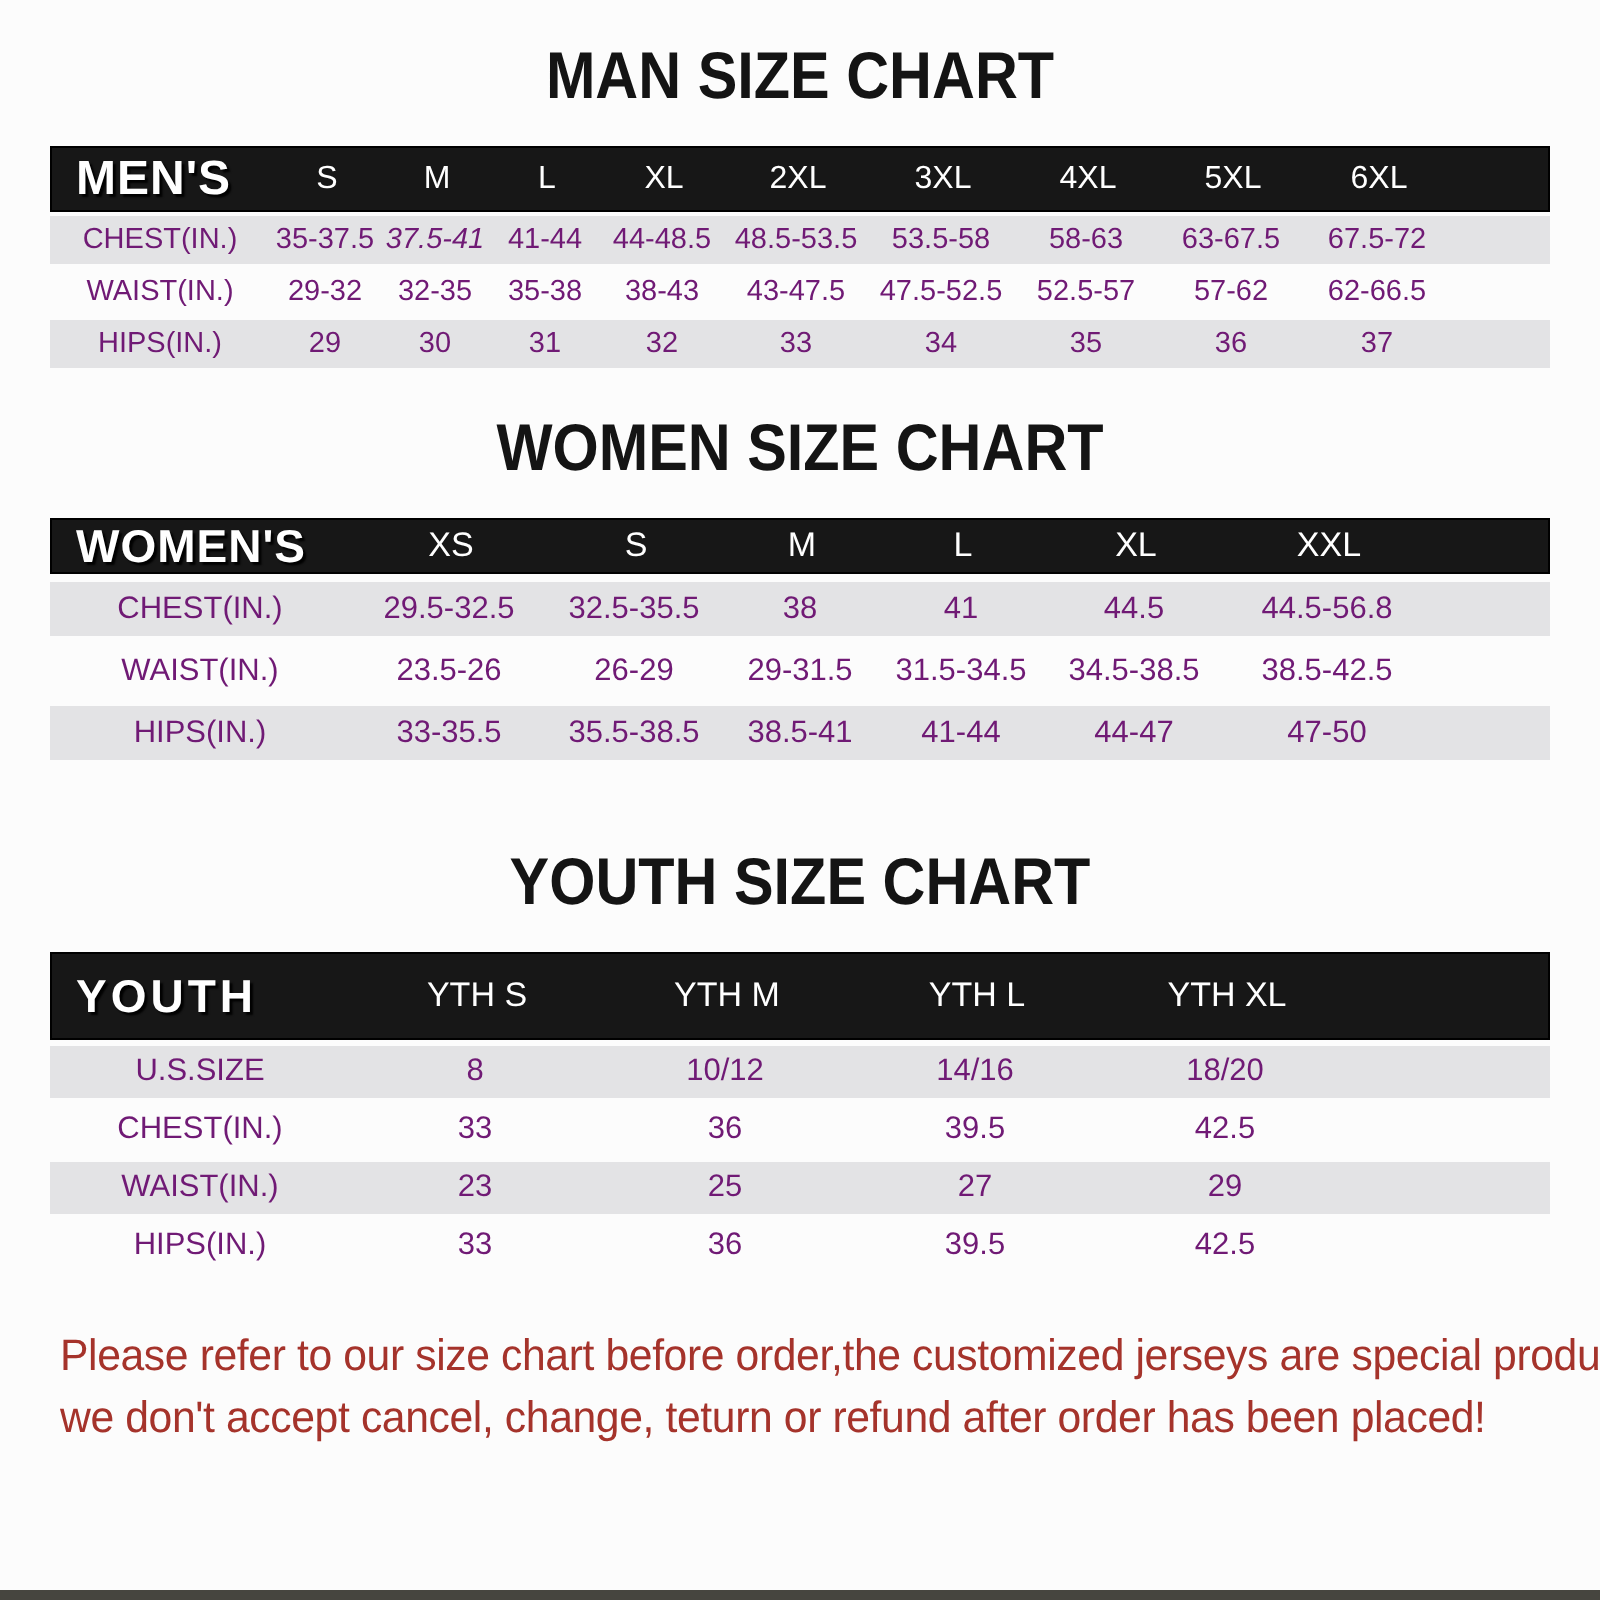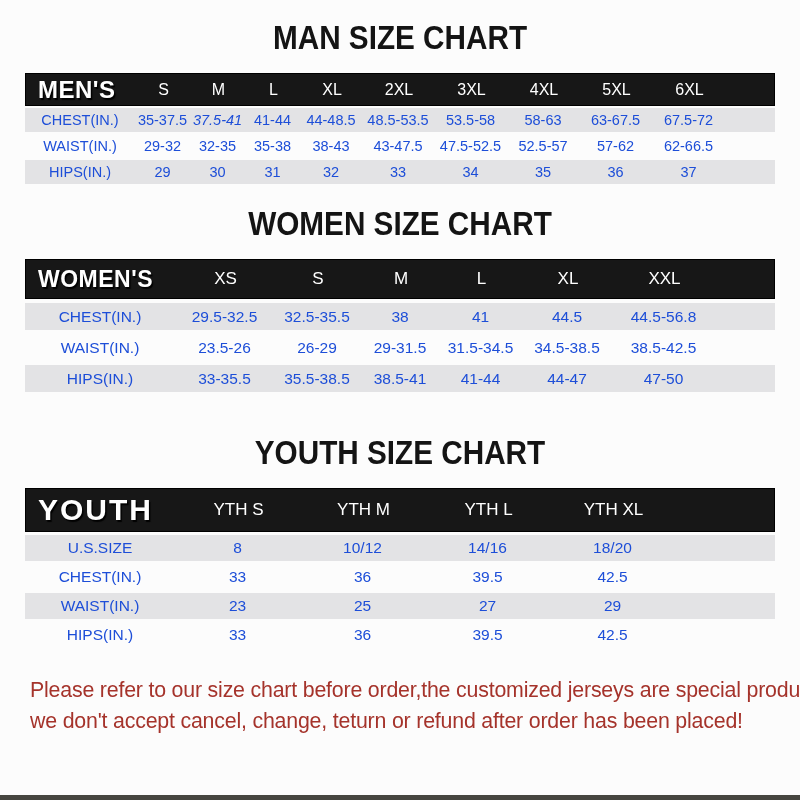--- a/index.html
+++ b/index.html
@@ -17,32 +17,32 @@
     transform:scaleX(.9);white-space:nowrap;}
   .sec-men h2{margin:19px 0 15px;}
   .sec-women h2{margin:21px 0 14px;}
   .sec-youth h2{margin:42px 0 12px;}
 
   
   .size-table{width:750px;margin:16px auto;}
   .t-head{display:flex;align-items:center;background:var(--header-bar,#171717);color:#FFFFFF;
     border:1px solid #000;box-sizing:border-box;}
   .men   .t-head{height:33px;}
-  .women .t-head{height:40px;align-items:center;}
+  .women .t-head{height:28px;align-items:center;}
   .youth .t-head{height:44px;}
   .corner{font-weight:bold;padding-left:12px;box-sizing:border-box;
     text-shadow:1.5px 1.5px 1px rgba(0,0,0,.95);white-space:nowrap;}
   .men   .corner{font-size:24px;letter-spacing:.5px;}
   .women .corner{font-size:23px;letter-spacing:.5px;}
-  .youth .corner{font-size:30px;letter-spacing:2px;}
+  .youth .corner{font-size:23px;letter-spacing:2px;}
   .col{text-align:center;font-weight:400;}
   .men   .col{font-size:16px;}
   .women .col{font-size:17px;}
   .youth .col{font-size:17px;}
-  .t-row{display:flex;align-items:center;color:#1d4ed8;}
+  .t-row{display:flex;align-items:center;color:#701a75;}
   .men   .t-row{height:24px;margin-top:2px;font-size:14.5px;}
   .women .t-row{height:27px;margin-top:4px;font-size:15.5px;}
   .youth .t-row{height:26px;margin-top:3px;font-size:15.5px;}
   .size-table > .t-row:nth-child(even){background:var(--row-gray,#E3E3E5);}
   .rlabel,.cell{text-align:center;}
 
   
   .footer-note{margin:26px 0 0 30px;color:var(--note-red,#A5332B);font-size:22px;line-height:1.42;
     letter-spacing:-.2px;}
   .footer-note p{margin:0;transform:scaleX(.97);transform-origin:0 50%;white-space:nowrap;}

